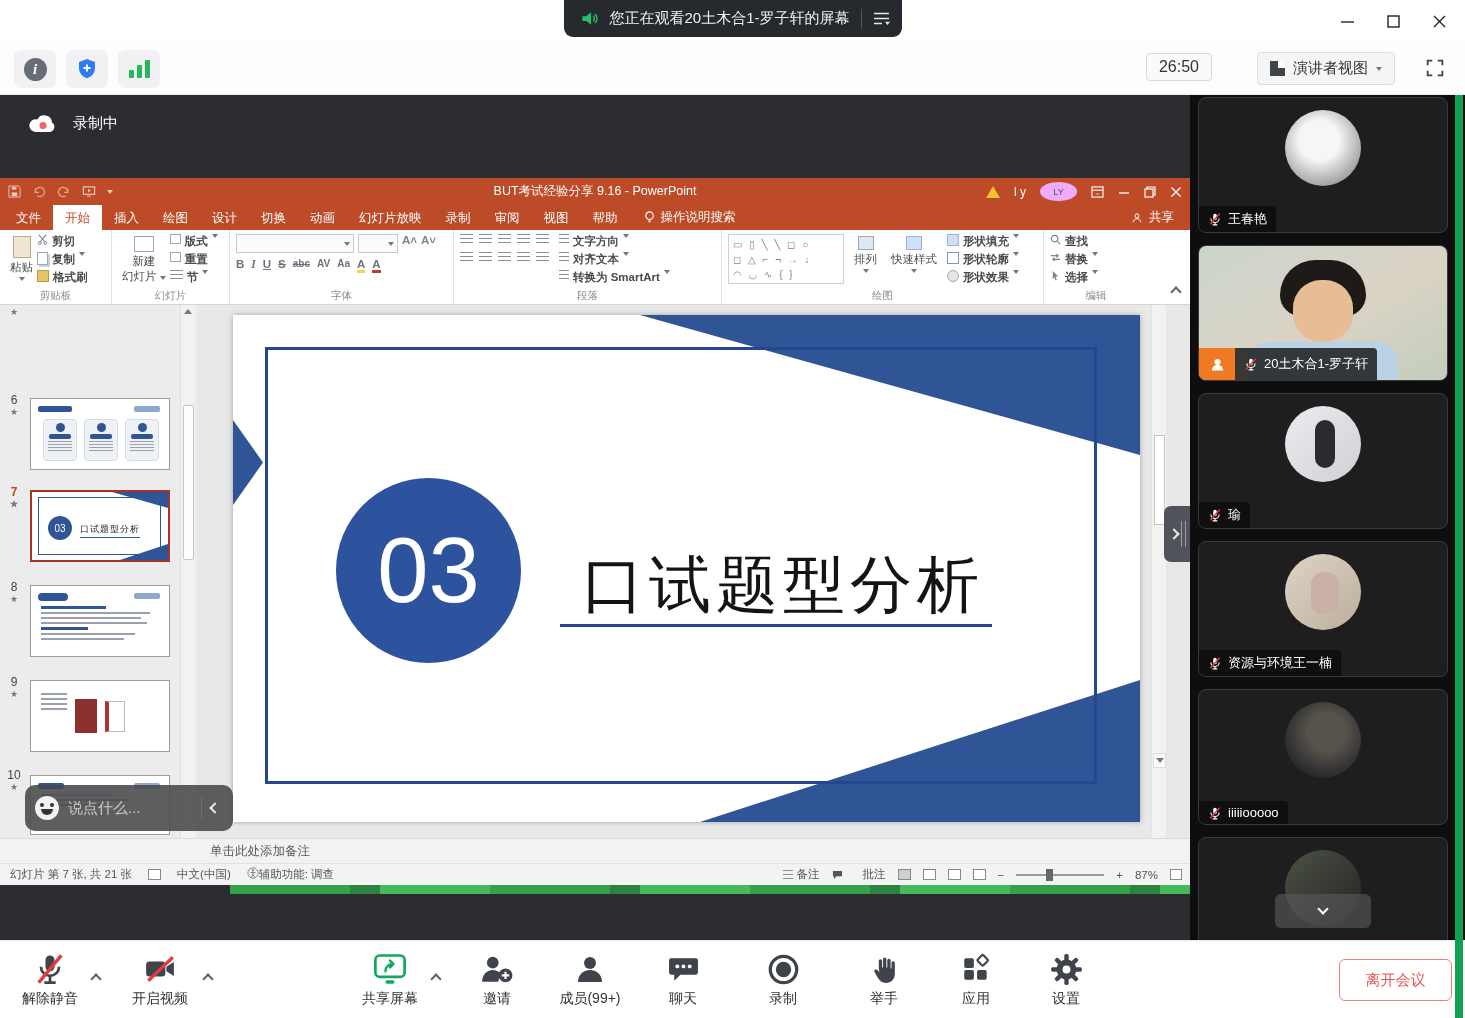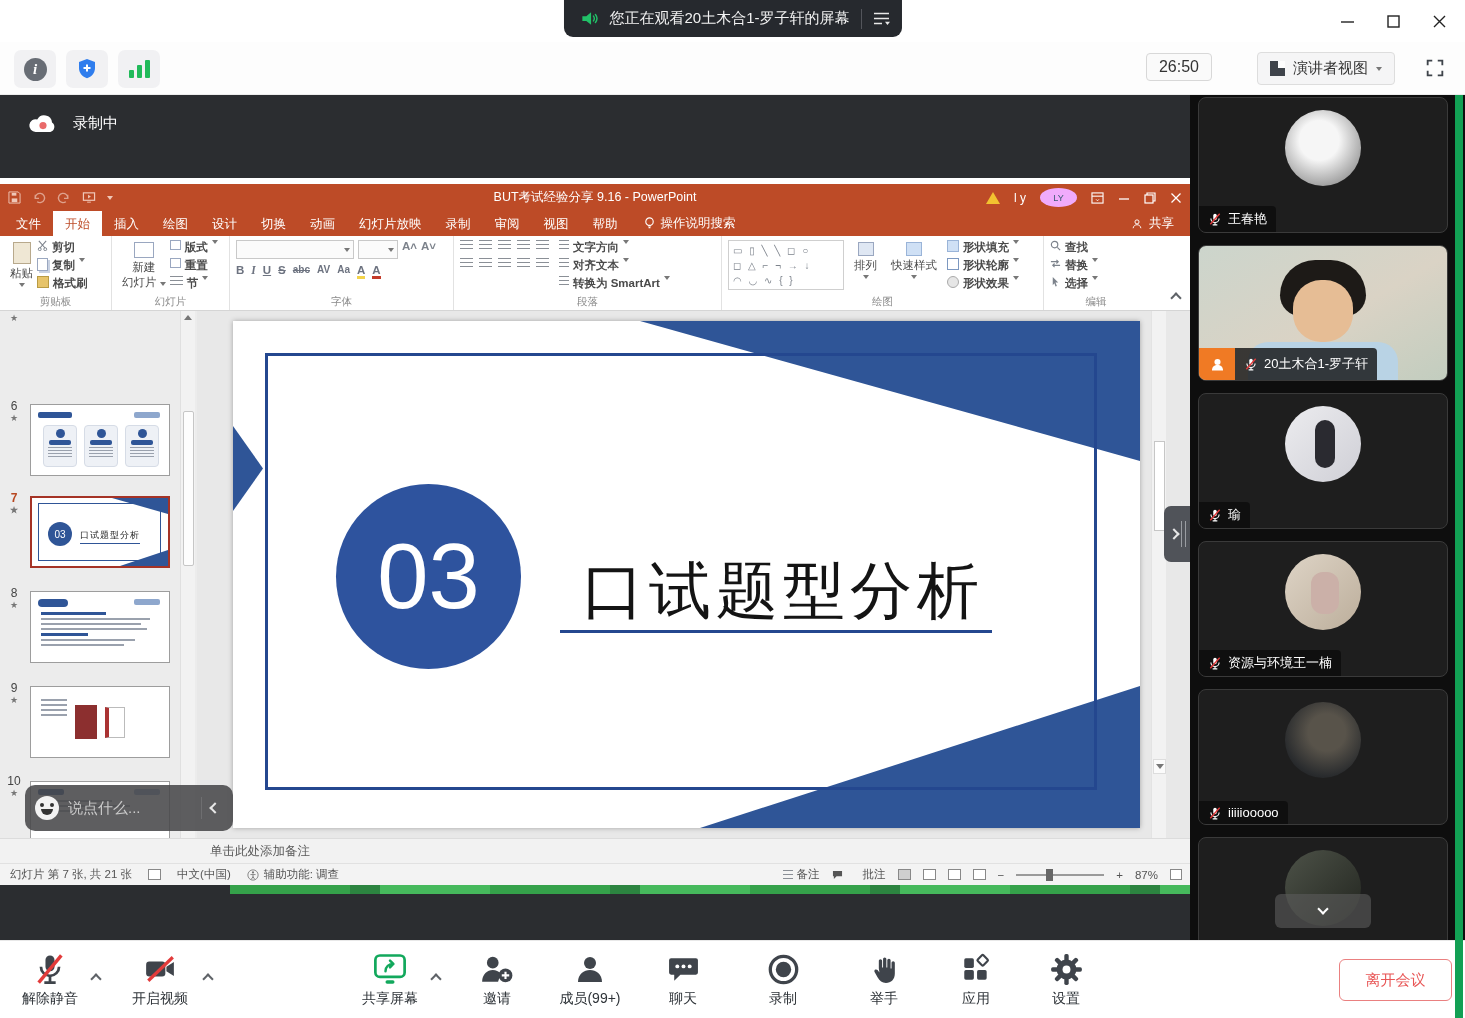--- a/index.html
+++ b/index.html
@@ -39,21 +39,21 @@
 
   
   .share-area { position:absolute; top:95px; left:0; width:1190px; height:845px; background:#2b2d30; }
   .recording { position:absolute; top:18px; left:28px; display:flex; align-items:center; gap:15px;
     color:#fff; font-size:15px; }
 
   
   .ppt { position:absolute; top:83px; left:0; width:1190px; height:707px; background:#fff;
     display:flex; flex-direction:column; }
   .ppt-titlebar { height:27px; background:#bd4b27; display:flex; align-items:center;
-    color:#fff; font-size:12px; position:relative; padding:0 8px;margin-top:6px; }
+    color:#fff; font-size:12px; position:relative; padding:0 8px; }
   .qat { display:flex; align-items:center; gap:11px; }
   .qat span { opacity:.9; display:flex; }
   .ppt-title { position:absolute; left:0; right:0; text-align:center; font-size:12.5px; color:#fff; pointer-events:none; }
   .tb-right { margin-left:auto; display:flex; align-items:center; gap:14px; z-index:2; }
   .warn-tri { width:0; height:0; border-left:7px solid transparent; border-right:7px solid transparent;
     border-bottom:12px solid #f2c230; position:relative; }
   .ly-av { width:37px; height:19px; border-radius:50%; background:#f0abfc; color:#3a5a74;
     font-size:9px; display:flex; align-items:center; justify-content:center; font-weight:normal; }
   .ppt-tabs { height:25px; background:#bd4b27; display:flex; align-items:stretch; padding-left:4px;
     color:#fff; font-size:12.5px; position:relative; }
@@ -672,21 +672,21 @@
           </div>
         </div>
       </div>
 
       <div class="notes-bar">单击此处添加备注</div>
 
       <div class="statusbar">
         <span>幻灯片 第 7 张, 共 21 张</span>
         <span class="sb-ic"></span>
         <span>中文(中国)</span>
-        <span style="display:flex;align-items:center;gap:5px">
+        <span style="display:flex;align-items:flex-start;">
           <svg width="12" height="12" viewBox="0 0 14 14">
               <circle cx="7" cy="7" r="6" fill="none" stroke="#777"></circle>
               <circle cx="7" cy="4" r="1.3" fill="#777"></circle>
               <path d="M4 6.5h6M7 6.5v4M7 9l-2 3M7 9l2 3" stroke="#777" fill="none"></path>
             </svg>
           <span>辅助功能: 调查</span>
         </span>
         <div class="sb-right">
           <span style="display:flex;gap:4px;align-items:center">
               <span class="ic-stripes" style="width:10px;height:9px"></span>

